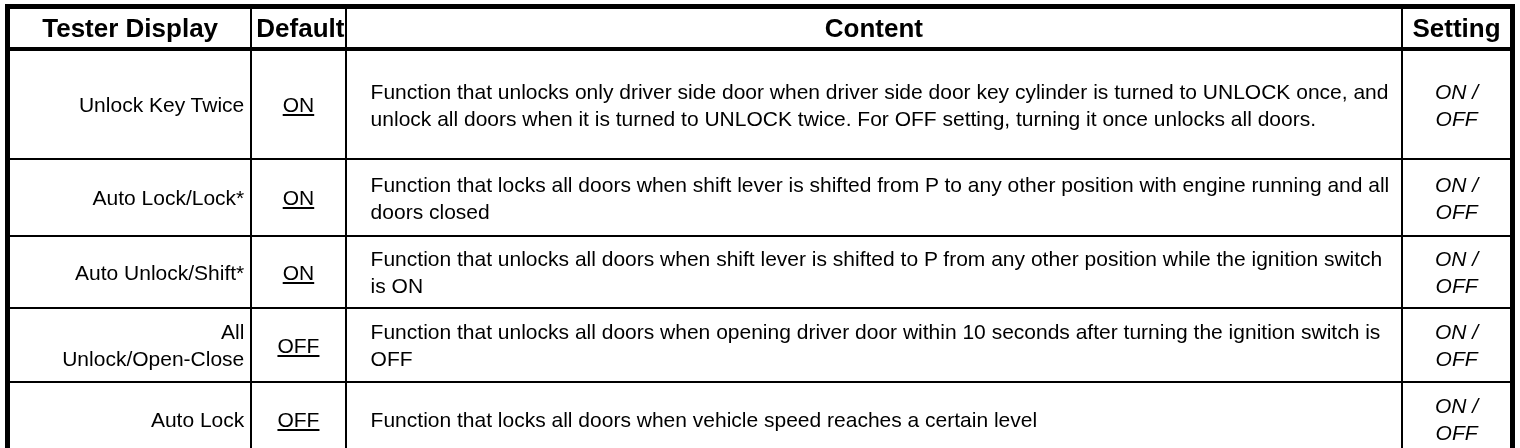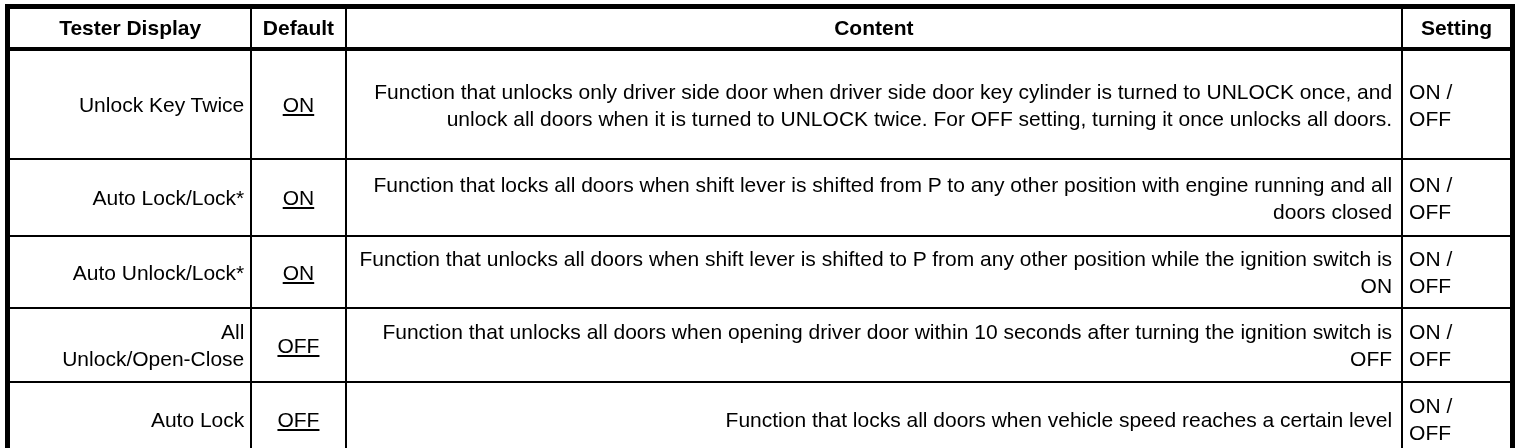--- a/index.html
+++ b/index.html
@@ -26,21 +26,21 @@
   table.spec-table td {
     border: 2px solid #000000;
   }
   table.spec-table {
     border: 5px solid #000000;
   }
   table.spec-table thead th {
     border-bottom: 4px solid #000000;
   }
   th {
-    font-size: 21px;
+    font-size: 26px;
     font-weight: bold;
     text-align: center;
     vertical-align: middle;
     padding: 2px 4px;
     height: 34px;
   }
   td {
     font-size: 21px;
     font-weight: normal;
     vertical-align: middle;
@@ -49,27 +49,28 @@
   }
   td.c-tester {
     text-align: right;
     white-space: pre-line;
   }
   td.c-default {
     text-align: center;
     text-decoration: underline;
   }
   td.c-content {
-    text-align: right;
-    padding-left: 5px;
+    text-align: left;
+    padding-left: 24px;
     padding-right: 9px;
   }
   td.c-setting {
-    text-align: left;
+    text-align: center;
     white-space: pre-line;
+    font-style: italic;
   }
   tr.row-1 td { height: 103px; }
   tr.row-2 td { height: 71px; }
   tr.row-3 td { height: 66px; }
   tr.row-4 td { height: 68px; }
   tr.row-5 td { height: 68px; }
 </style>
 </head>
 <body>
 
@@ -97,21 +98,21 @@
 OFF</td>
     </tr>
     <tr class="row-2">
       <td class="c-tester">Auto Lock/Lock*</td>
       <td class="c-default">ON</td>
       <td class="c-content">Function that locks all doors when shift lever is shifted from P to any other position with engine running and all doors closed</td>
       <td class="c-setting">ON /
 OFF</td>
     </tr>
     <tr class="row-3">
-      <td class="c-tester">Auto Unlock/Lock*</td>
+      <td class="c-tester">Auto Unlock/Shift*</td>
       <td class="c-default">ON</td>
       <td class="c-content">Function that unlocks all doors when shift lever is shifted to P from any other position while the ignition switch is ON</td>
       <td class="c-setting">ON /
 OFF</td>
     </tr>
     <tr class="row-4">
       <td class="c-tester">All
 Unlock/Open-Close</td>
       <td class="c-default">OFF</td>
       <td class="c-content">Function that unlocks all doors when opening driver door within 10 seconds after turning the ignition switch is OFF</td>

